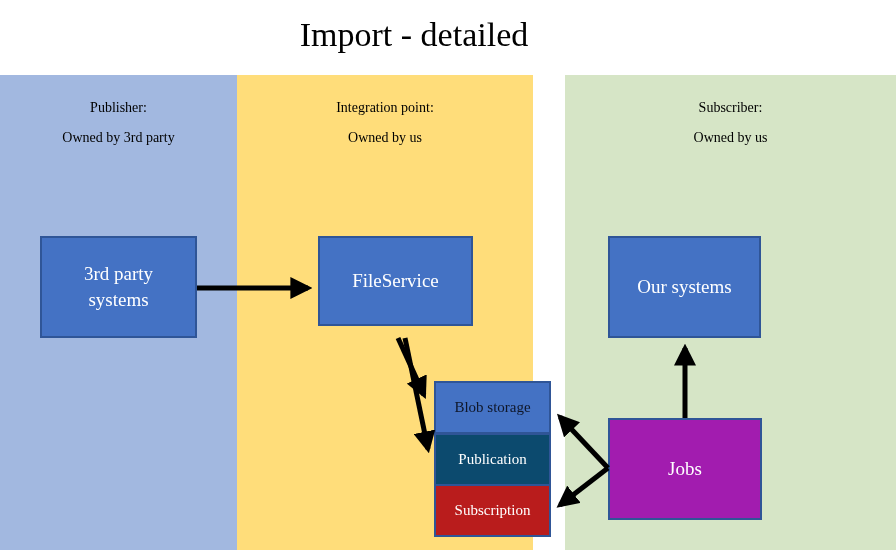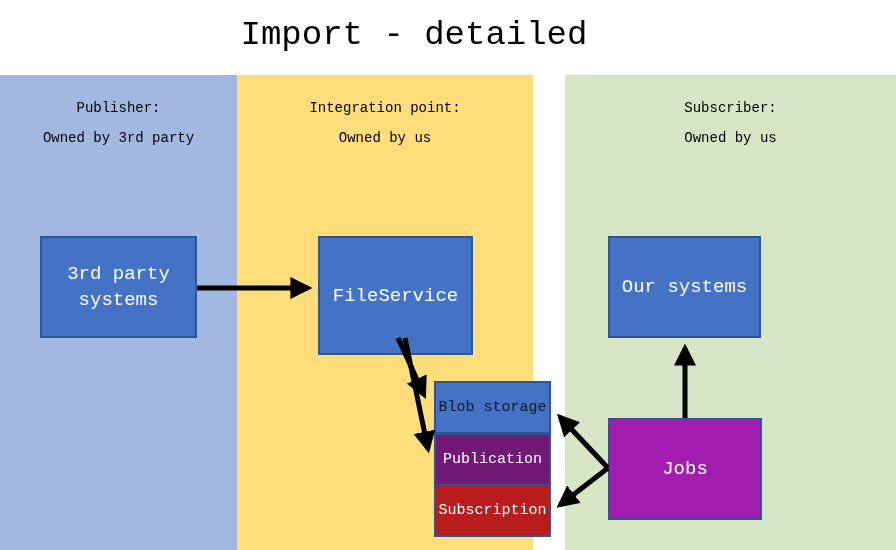--- a/index.html
+++ b/index.html
@@ -1,18 +1,18 @@
 <!DOCTYPE html>
 <html><head>
 <meta charset="utf-8">
 <style>
   html,body { margin:0; padding:0; background:#ffffff; }
   #slide {
     position:relative; width:896px; height:550px; overflow:hidden;
-    font-family:Liberation Mono, monospace; background:#ffffff;
+    font-family:Liberation Serif, serif; background:#ffffff;
   }
   #title {
     position:absolute; top:16px; left:0; width:896px;
     text-align:center; font-size:34px; color:#000000;
     transform:translateX(-34px);
   }
   .lane { position:absolute; top:75px; height:475px; }
   .lane-publisher   { left:0;   width:237px; }
   .lane-integration { left:237px; width:296px; }
   .lane-subscriber  { left:565px; width:331px; }
@@ -52,29 +52,29 @@
 Owned by us</div>
   </div>
   <div class="lane lane-subscriber" style="background: rgb(214, 229, 198);">
     <div class="lane-heading">Subscriber:
 Owned by us</div>
   </div>
 
   <div class="node" style="left: 40px; top: 236px; width: 157px; height: 102px; background: rgb(68, 114, 196); border: 2px solid rgb(47, 85, 151); color: rgb(255, 255, 255);">3rd party
 systems</div>
 
-  <div class="node" style="left: 318px; top: 236px; width: 155px; height: 119px; background: rgb(68, 114, 196); border: 2px solid rgb(47, 85, 151); color: rgb(255, 255, 255);">FileService</div>
+  <div class="node" style="left: 318px; top: 236px; width: 155px; height: 90px; background: rgb(68, 114, 196); border: 2px solid rgb(47, 85, 151); color: rgb(255, 255, 255);">FileService</div>
 
   <div class="node" style="left: 608px; top: 236px; width: 153px; height: 102px; background: rgb(68, 114, 196); border: 2px solid rgb(47, 85, 151); color: rgb(255, 255, 255);">Our systems</div>
 
   <div class="node" style="left: 608px; top: 418px; width: 154px; height: 102px; background: #a21caf; border: 2px solid rgb(47, 85, 151); color: rgb(255, 255, 255);">Jobs</div>
 
   <div class="stack">
     <div class="stack-item" style="background: rgb(68, 114, 196); border: 2px solid rgb(47, 85, 151); color: #0f172a;">Blob storage</div>
-    <div class="stack-item" style="background: #701a75; border: 2px solid rgb(47, 85, 151); color: rgb(255, 255, 255);">Publication</div>
+    <div class="stack-item" style="background: #0c4a6e; border: 2px solid rgb(47, 85, 151); color: rgb(255, 255, 255);">Publication</div>
     <div class="stack-item" style="background: #b91c1c; border: 2px solid rgb(47, 85, 151); color: rgb(255, 255, 255);">Subscription</div>
   </div>
 
   <svg id="arrows">
     <defs>
       <marker id="ah" viewBox="0 0 10 10" refX="8" refY="5" markerWidth="4.4" markerHeight="4.4" orient="auto">
         <path d="M 0 0 L 10 5 L 0 10 z" fill="#000000"></path>
       </marker>
     </defs>
   <line x1="197" y1="288" x2="308" y2="288" class="arrow-line" marker-end="url(#ah)"></line>

